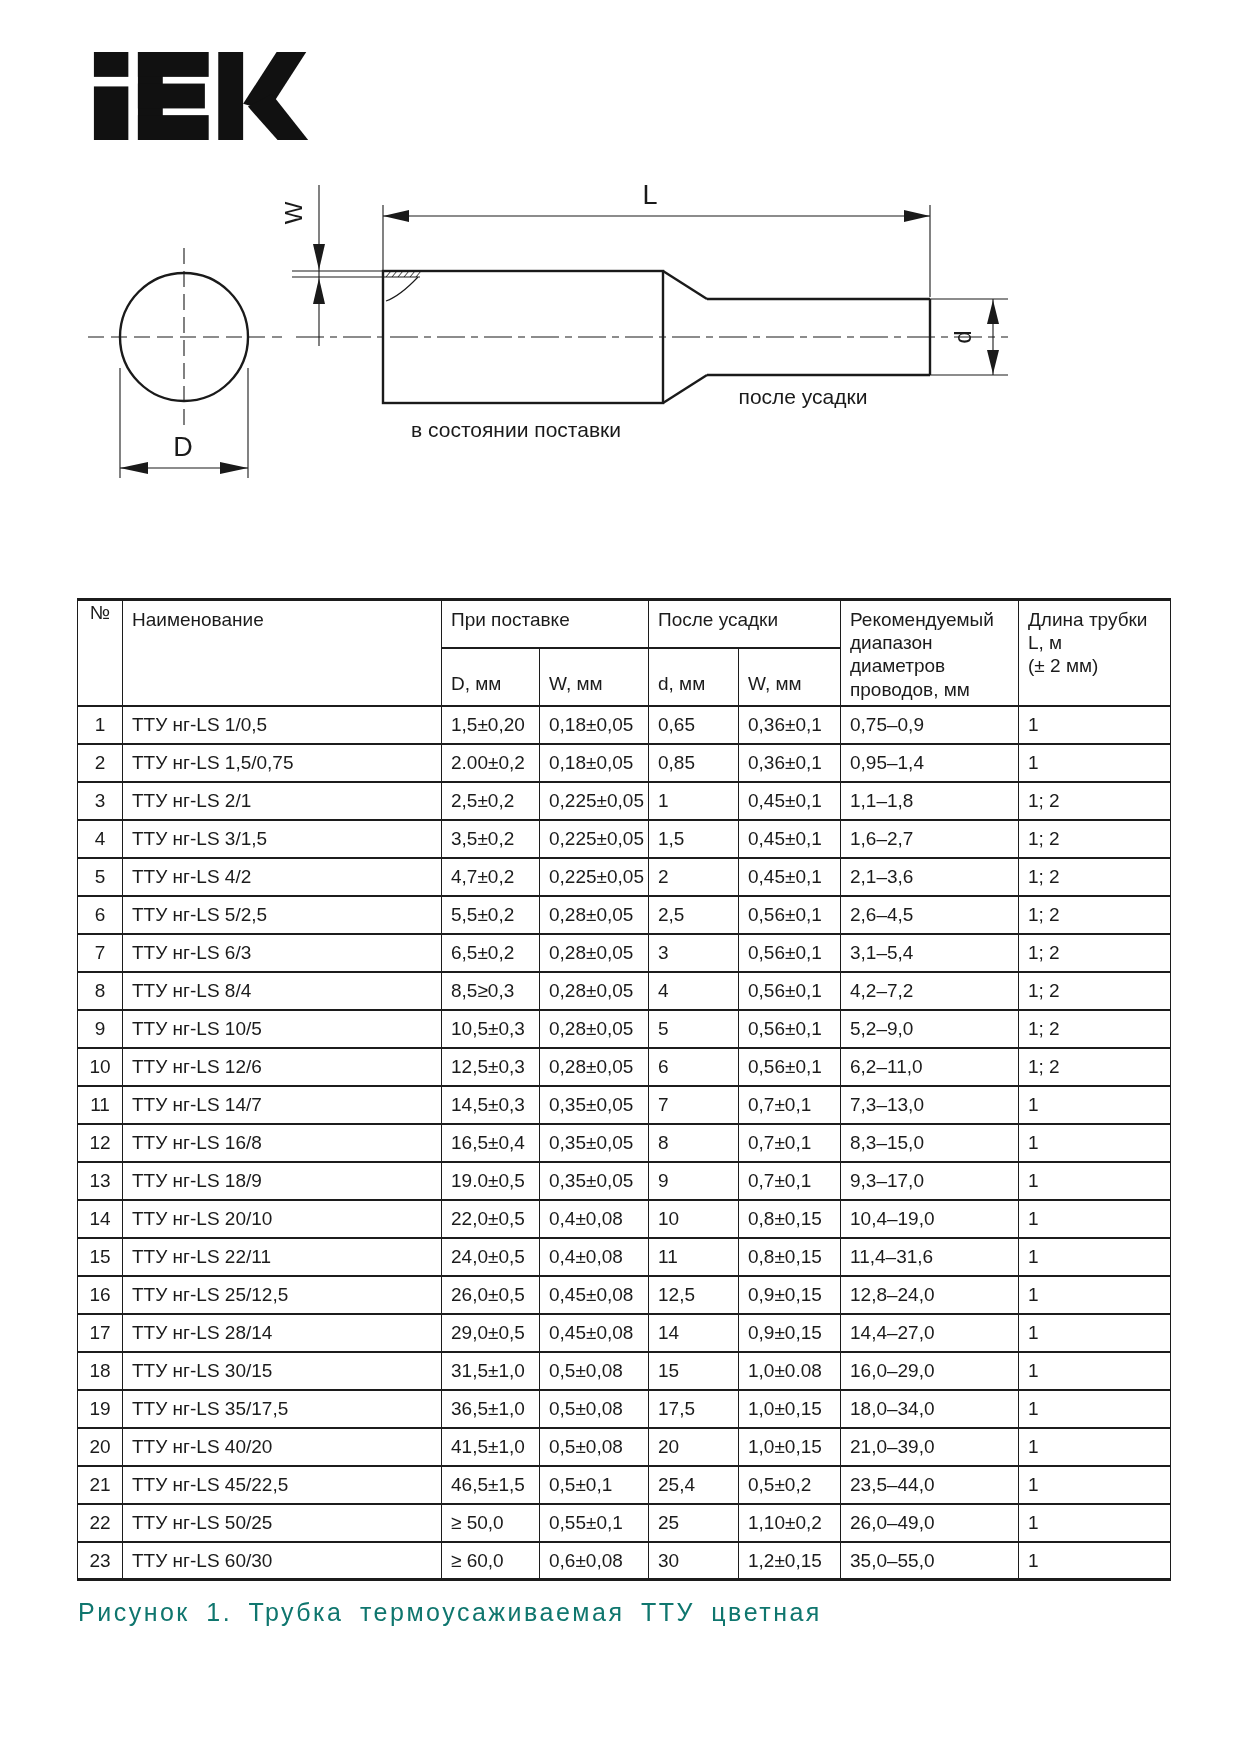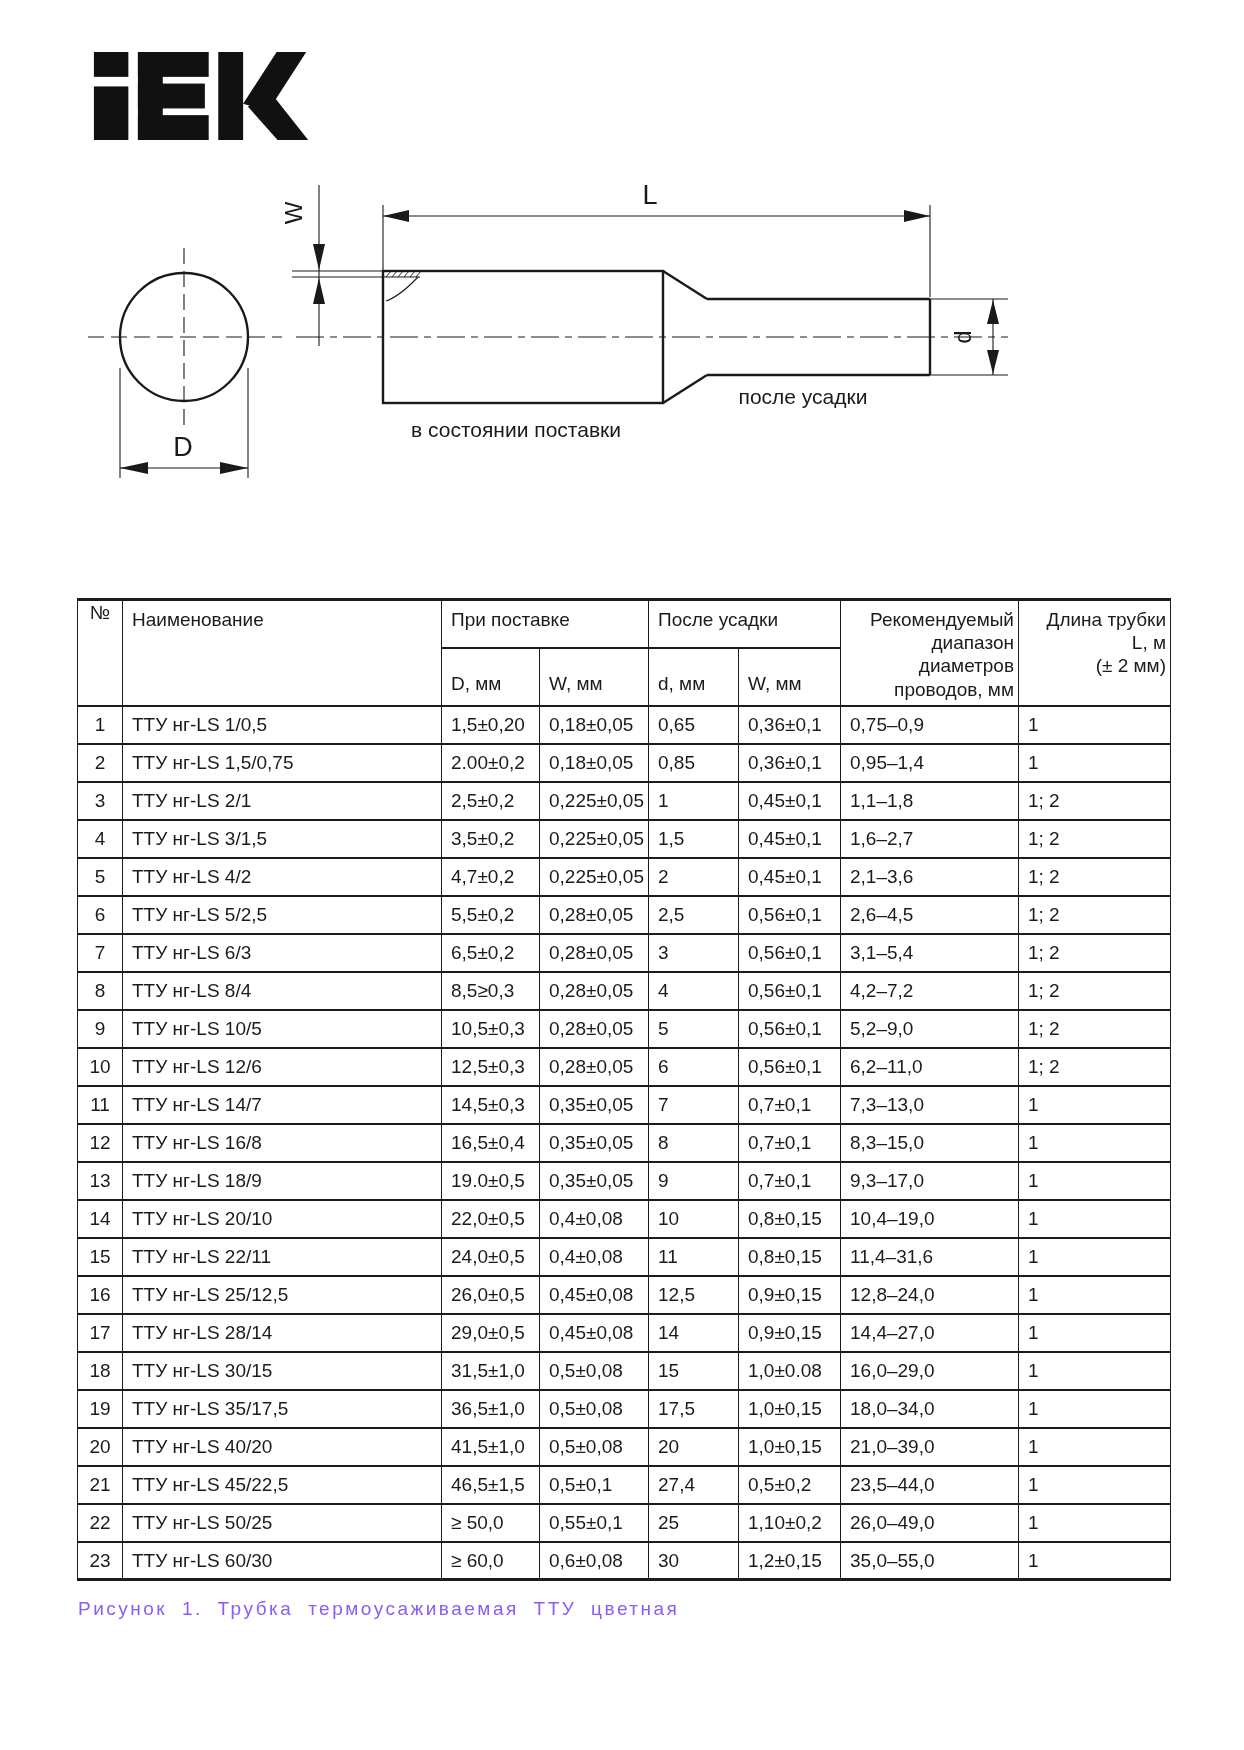--- a/index.html
+++ b/index.html
@@ -20,27 +20,27 @@
   }
   .spec-table th, .spec-table td {
     border-left:1px solid #1c1c1c; border-right:1px solid #1c1c1c;
     border-top:2px solid #1c1c1c; border-bottom:2px solid #1c1c1c;
     font-weight:normal; text-align:left; padding:4px 4px 4px 9px;
     line-height:1.22; overflow:hidden;
   }
   .spec-table { border-top:3px solid #1c1c1c; border-bottom:3px solid #1c1c1c; }
   .spec-table thead th { vertical-align:top; padding-top:7px; }
   .spec-table thead tr.sub-row th { vertical-align:middle; padding-top:18px; }
-  .spec-table thead th.pre { white-space:pre-line;text-align:right; }
+  .spec-table thead th.pre { white-space:pre-line; }
   .spec-table tbody tr { height:38px; }
   .spec-table tbody td { vertical-align:middle; }
   .spec-table .c-num { text-align:center; padding:0 2px; }
   .caption {
     position:absolute; left:78px; top:1598px; width:1100px;
-    font-size:19px; letter-spacing:2.5px; word-spacing:7px; color:#8b5cf6;
+    font-size:25px; letter-spacing:2.5px; word-spacing:7px; color:#0f766e;
   }
 </style>
 </head>
 <body>
 
 <div class="page">
 
   <svg class="logo-svg" width="220" height="92" viewBox="0 0 230 92" aria-label="iEK">
     <g fill="#111111">
       <rect x="2" y="0" width="36" height="26"></rect>
@@ -355,21 +355,21 @@
           <td>20</td>
           <td>1,0±0,15</td>
           <td>21,0–39,0</td>
           <td>1</td>
         </tr>
         <tr>
           <td class="c-num">21</td>
           <td>ТТУ нг-LS 45/22,5</td>
           <td>46,5±1,5</td>
           <td>0,5±0,1</td>
-          <td>27,4</td>
+          <td>25,4</td>
           <td>0,5±0,2</td>
           <td>23,5–44,0</td>
           <td>1</td>
         </tr>
         <tr>
           <td class="c-num">22</td>
           <td>ТТУ нг-LS 50/25</td>
           <td>≥ 50,0</td>
           <td>0,55±0,1</td>
           <td>25</td>

